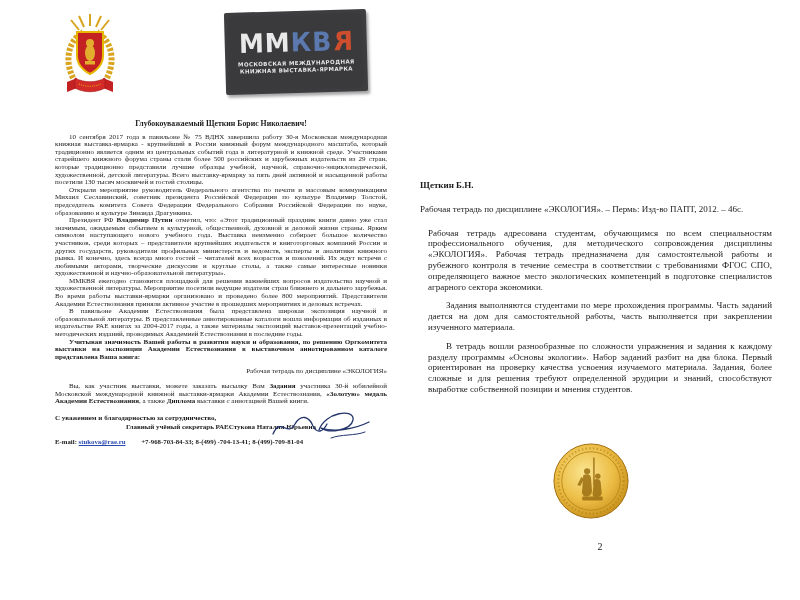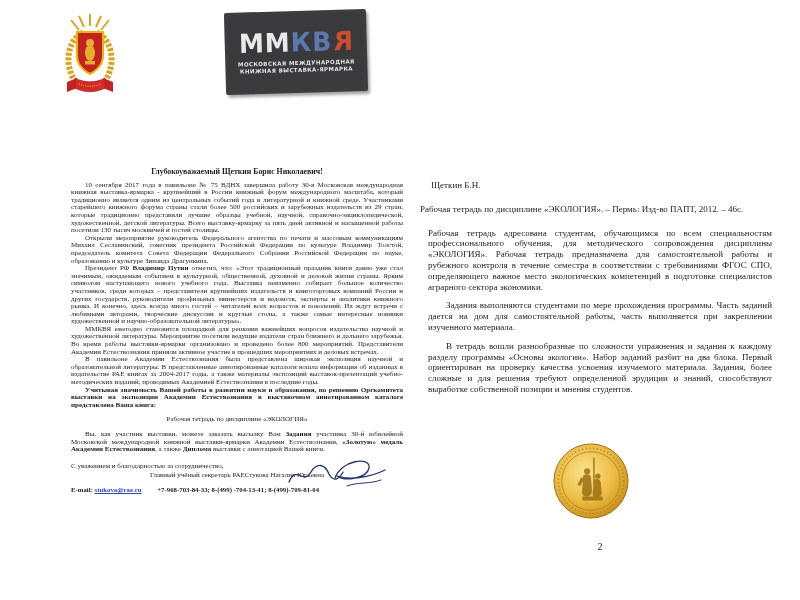--- a/index.html
+++ b/index.html
@@ -12,36 +12,36 @@
   .plaque{position:absolute;left:170px;top:3px;width:142px;height:82px;background:#3a3a3c;
           border-radius:2px;transform:rotate(-1.6deg);box-shadow:2px 3px 3px rgba(0,0,0,.35),inset 0 0 8px rgba(255,255,255,.06);
           display:flex;flex-direction:column;align-items:center;justify-content:center;}
   .plaque-logo{font-family:"DejaVu Sans",sans-serif;font-weight:800;font-size:25px;line-height:24px;letter-spacing:1px;transform:scaleY(1.05);}
   .plaque-logo .mm{color:#e9e9e9;}
   .plaque-logo .kv{color:#5b79ae;}
   .plaque-logo .ya{color:#cf4e2e;display:inline-block;transform:scaleX(-1) scaleY(1);}
   .plaque-caption{font-family:"DejaVu Sans",sans-serif;font-weight:700;font-size:5.5px;line-height:7px;color:#e4e4e4;
                   letter-spacing:.4px;text-align:center;margin-top:5px;}
 
-  .letter-body{position:absolute;left:16px;top:112px;width:332px;font-size:7px;line-height:7.6px;text-align:justify;margin-top:48px;}
+  .letter-body{position:absolute;left:0;top:112px;width:332px;font-size:7px;line-height:7.6px;text-align:justify;}
   .letter-body p{margin:0;text-indent:14px;}
   .greeting{text-align:center;font-weight:bold;font-size:7.8px;margin:0 0 6px 0 !important;text-indent:0 !important;}
   .bold{font-weight:bold;}
-  .book-line{text-align:center;text-indent:0 !important;margin:7px 0 7px 0 !important;}
-  .closing{position:relative;margin-top:9px;font-weight:normal;}
+  .book-line{text-align:right;text-indent:0 !important;margin:7px 0 7px 0 !important;}
+  .closing{position:relative;margin-top:9px;font-weight:bold;}
   .closing-row1{text-align:left;}
   .closing-row2{display:flex;justify-content:center;margin-top:2px;}
   .sig{position:absolute;right:14px;top:-7px;width:104px;height:34px;}
   .contact-line{margin-top:6px;font-weight:bold;font-size:6.8px;}
   .email-link{color:#2a49b0;text-decoration:underline;font-weight:bold;cursor:pointer;}
   .phones{margin-left:14px;}
 
   
   .right-page{position:relative;position:absolute;left:420px;top:180px;width:360px;height:412px;font-size:9px;line-height:10.8px;text-align:justify;}
-  .rp-author{font-weight:normal;margin:0 0 13px 11px;}
+  .rp-author{font-weight:bold;margin:0 0 13px 0;}
   .rp-bib{margin:0 0 13px 0;}
   .right-page p.body-par{margin:8px;}
   .right-page p.ind{text-indent:18px;}
   .medal{position:absolute;left:132px;top:262px;width:78px;height:78px;}
   .page-num{position:absolute;left:168px;top:362px;width:24px;text-align:center;font-size:10px;}
 </style>
 </head>
 <body>
 
 <div class="slide">

